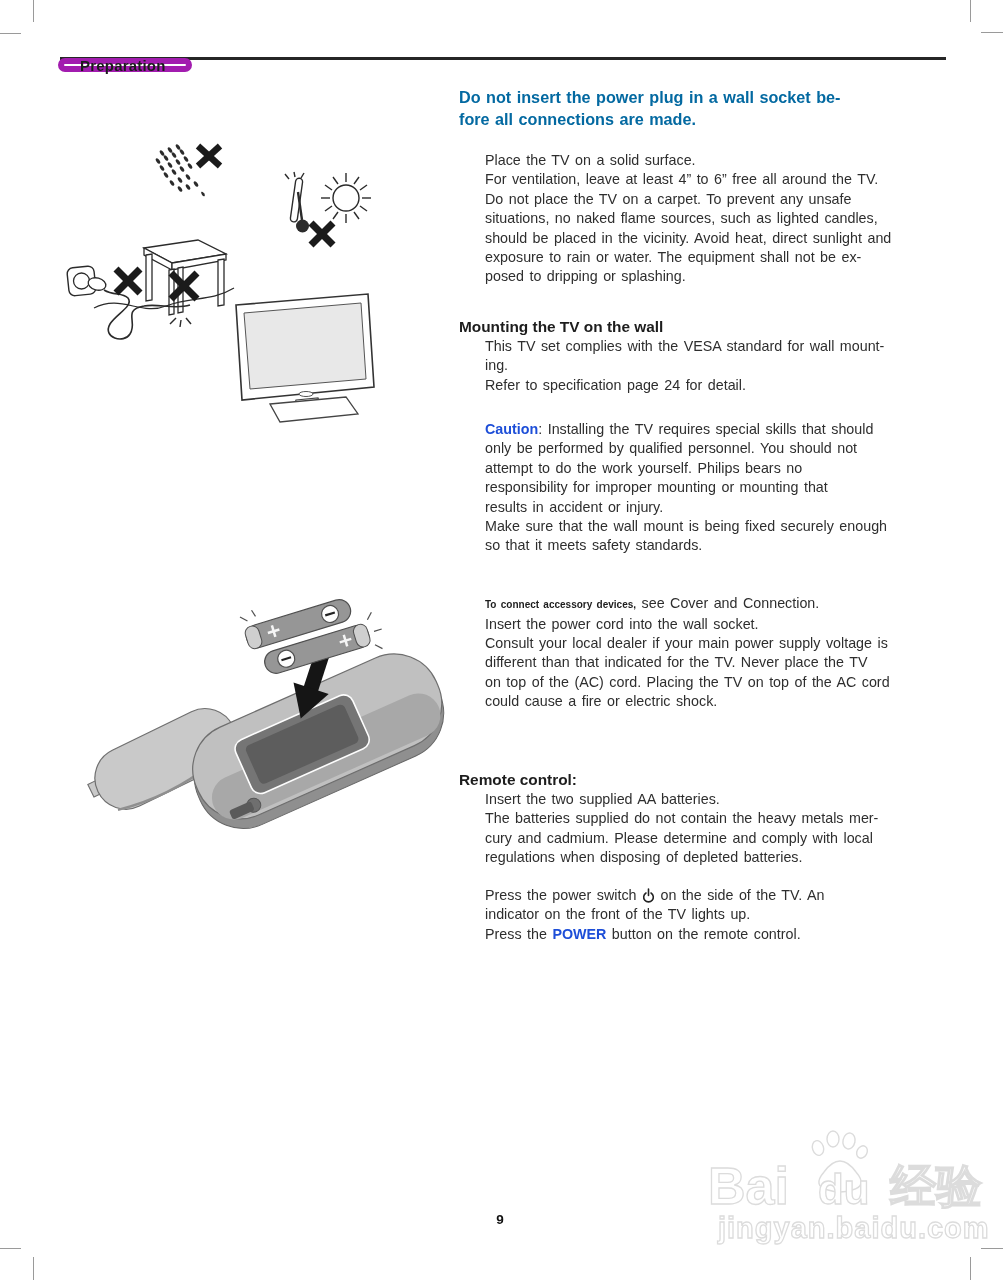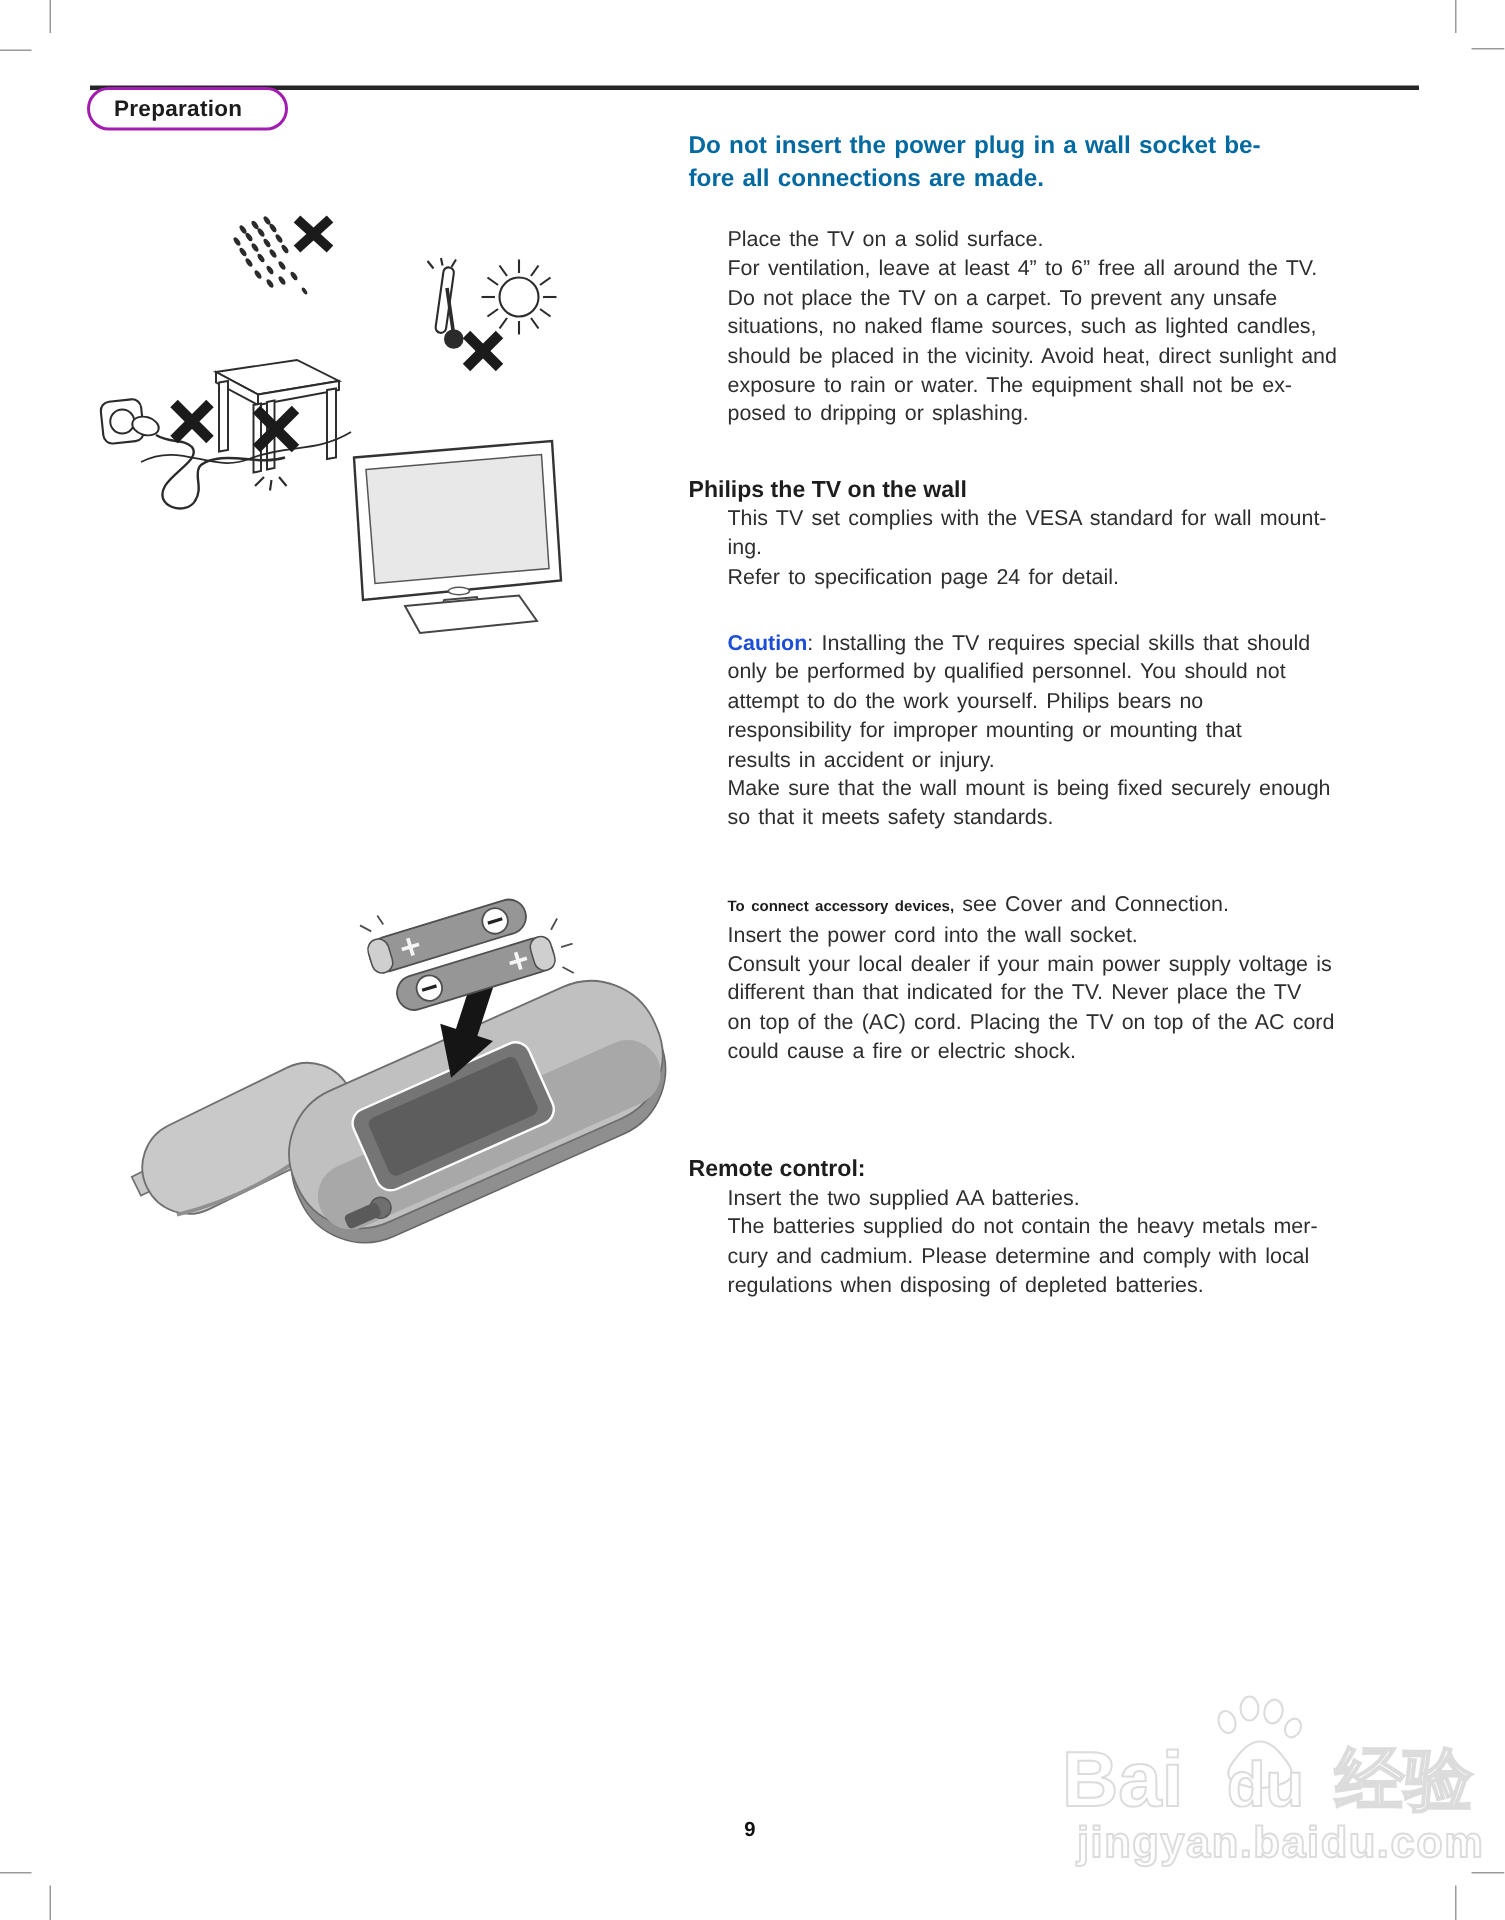--- a/index.html
+++ b/index.html
@@ -5,22 +5,22 @@
   * { margin:0; padding:0; box-sizing:border-box; }
   html,body { width:1003px; height:1280px; background:#ffffff; overflow:hidden;
               font-family:"Liberation Sans", sans-serif; color:#2e2e2e; }
   .page { position:relative; width:1003px; height:1280px; background:#fff; }
 
   
   .crop { position:absolute; background:#9a9a9a; }
 
   
   .rule { position:absolute; left:60px; top:57px; width:886px; height:3px; background:#262626; }
-  .pill { position:absolute; left:58px; top:58px; width:134px; height:29px; background:#fff;
-          border:2px solid #a21caf; border-radius:15px; display:flex; align-items:center;
+  .pill { position:absolute; left:58px; top:58px; width:134px; height:14px; background:#fff;
+          border:6px solid #a21caf; border-radius:15px; display:flex; align-items:center;
           padding-left:16px; z-index:2; }
   .pill span { font-size:15px; font-weight:bold; color:#1c1c1c; letter-spacing:0.2px; }
 
   
   .col { position:absolute; left:459px; top:87px; width:482px; }
   .sec { position:absolute; left:0; width:482px; }
   .pre { white-space:pre-line; }
   .body-t { font-size:14.3px; line-height:19.4px; color:#2e2e2e; word-spacing:1.5px;margin-left:26px; }
   .h1 { font-size:16.2px; line-height:21.5px; font-weight:bold; color:#0369a1; word-spacing:1px; }
   .h2 { font-size:15.4px; line-height:21px; font-weight:bold; color:#1d1d1d; }
@@ -207,21 +207,21 @@
         <p class="body-t pre">Place the TV on a solid surface.
 For ventilation, leave at least 4” to 6” free all around the TV.
 Do not place the TV on a carpet. To prevent any unsafe
 situations, no naked flame sources, such as lighted candles,
 should be placed in the vicinity. Avoid heat, direct sunlight and
 exposure to rain or water. The equipment shall not be ex-
 posed to dripping or splashing.</p>
       </div>
 
     <div class="sec" style="top:229px">
-        <p class="h2">Philips the TV on the wall</p>
+        <p class="h2">Mounting the TV on the wall</p>
         <p class="body-t pre">This TV set complies with the VESA standard for wall mount-
 ing.
 Refer to specification page 24 for detail.</p>
       </div>
 
     <div class="sec" style="top:333px">
         <p class="body-t"><span class="b">Caution</span><span class="pre">: Installing the TV requires special skills that should
 only be performed by qualified personnel. You should not
 attempt to do the work yourself. Philips bears no
 responsibility for improper mounting or mounting that
@@ -241,20 +241,26 @@
 
     <div class="sec" style="top:682px">
         <p class="h2">Remote control:</p>
         <p class="body-t pre">Insert the two supplied AA batteries.
 The batteries supplied do not contain the heavy metals mer-
 cury and cadmium. Please determine and comply with local
 regulations when disposing of depleted batteries.</p>
       </div>
 
     <div class="sec" style="top:799px">
+        <p class="body-t"><span class="pre">Press the power switch </span><svg class="pw-ico" width="13" height="14" viewBox="0 0 14 15">
+            <path d="M4.3,3.8 A5.2,5.2 0 1 0 9.7,3.8" stroke="#222" stroke-width="1.7" fill="none" stroke-linecap="round" transform="translate(0,1.5)"></path>
+            <line x1="7" y1="1" x2="7" y2="8" stroke="#222" stroke-width="1.7" stroke-linecap="round"></line>
+          </svg><span class="pre"> on the side of the TV. An
+indicator on the front of the TV lights up.</span><span class="pre">
+Press the </span><span class="b">POWER</span><span class="pre"> button on the remote control.</span></p>
       </div>
   </div>
 
   <div class="pgnum">9</div>
 
   <svg class="wm" width="300" height="118" viewBox="0 0 300 118">
     <g stroke="#dcdcdc" stroke-width="1.4" fill="#ffffff">
       <ellipse cx="118" cy="20" rx="5.5" ry="7.5" transform="rotate(-18 118 20)"></ellipse>
       <ellipse cx="133" cy="11" rx="6" ry="8"></ellipse>
       <ellipse cx="149" cy="13" rx="6" ry="8" transform="rotate(12 149 13)"></ellipse>

